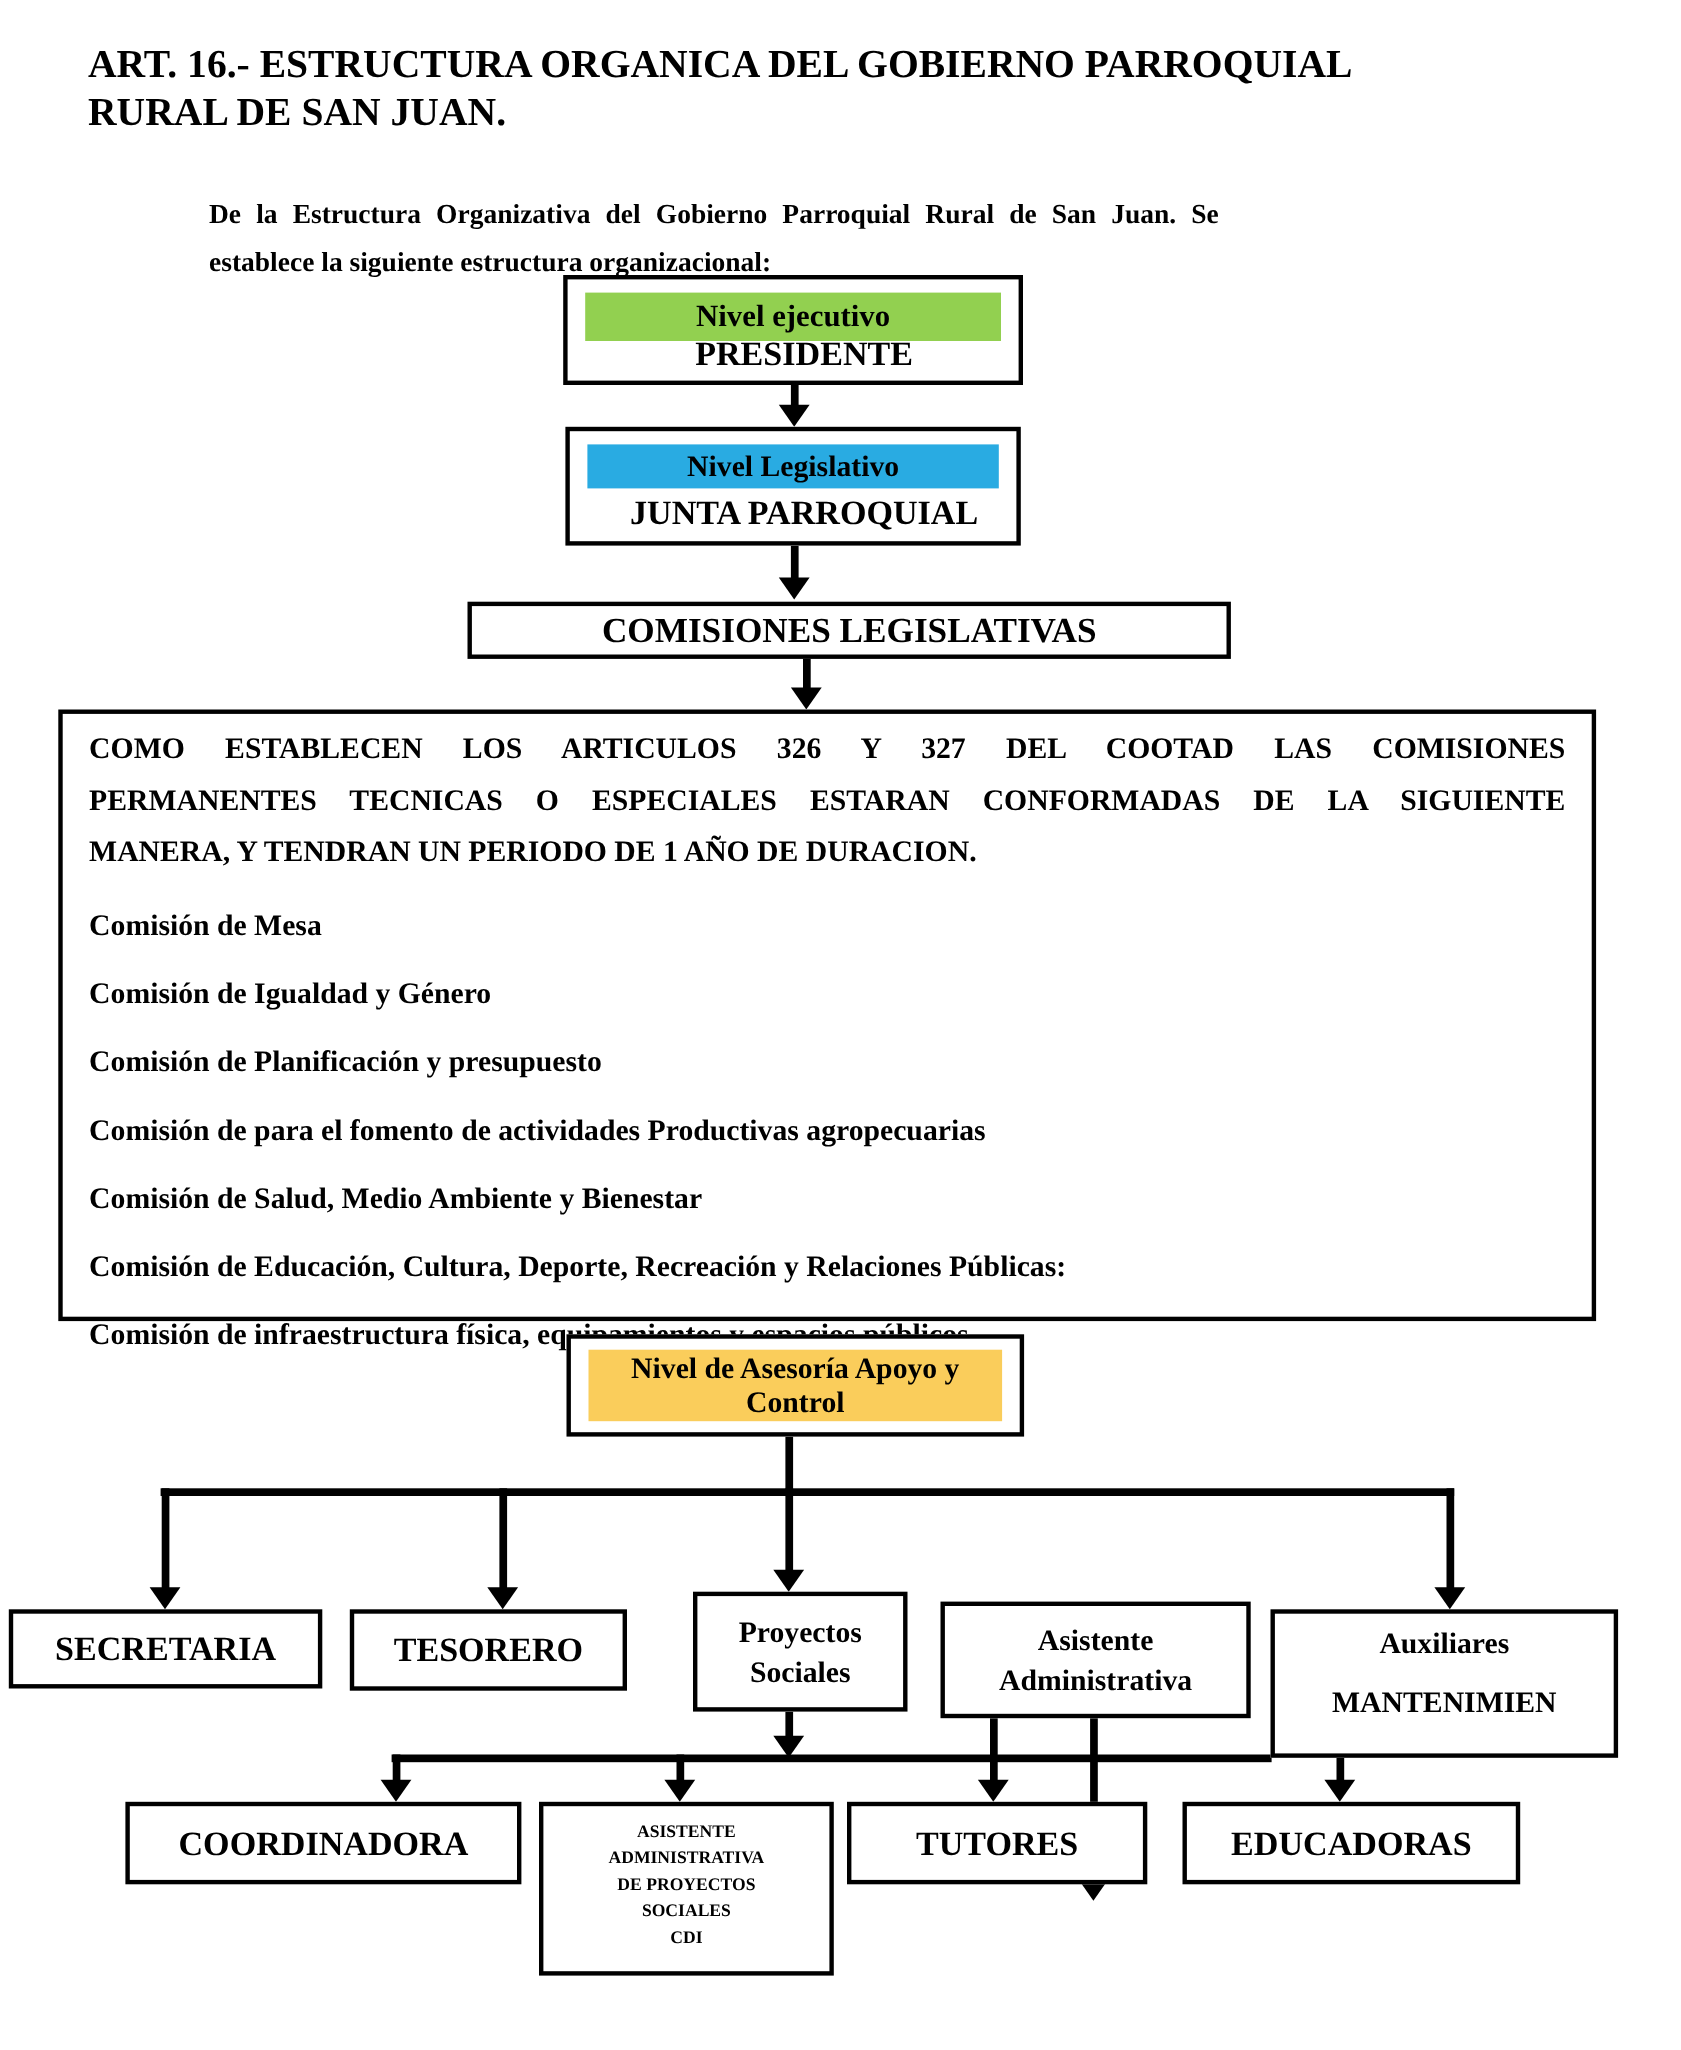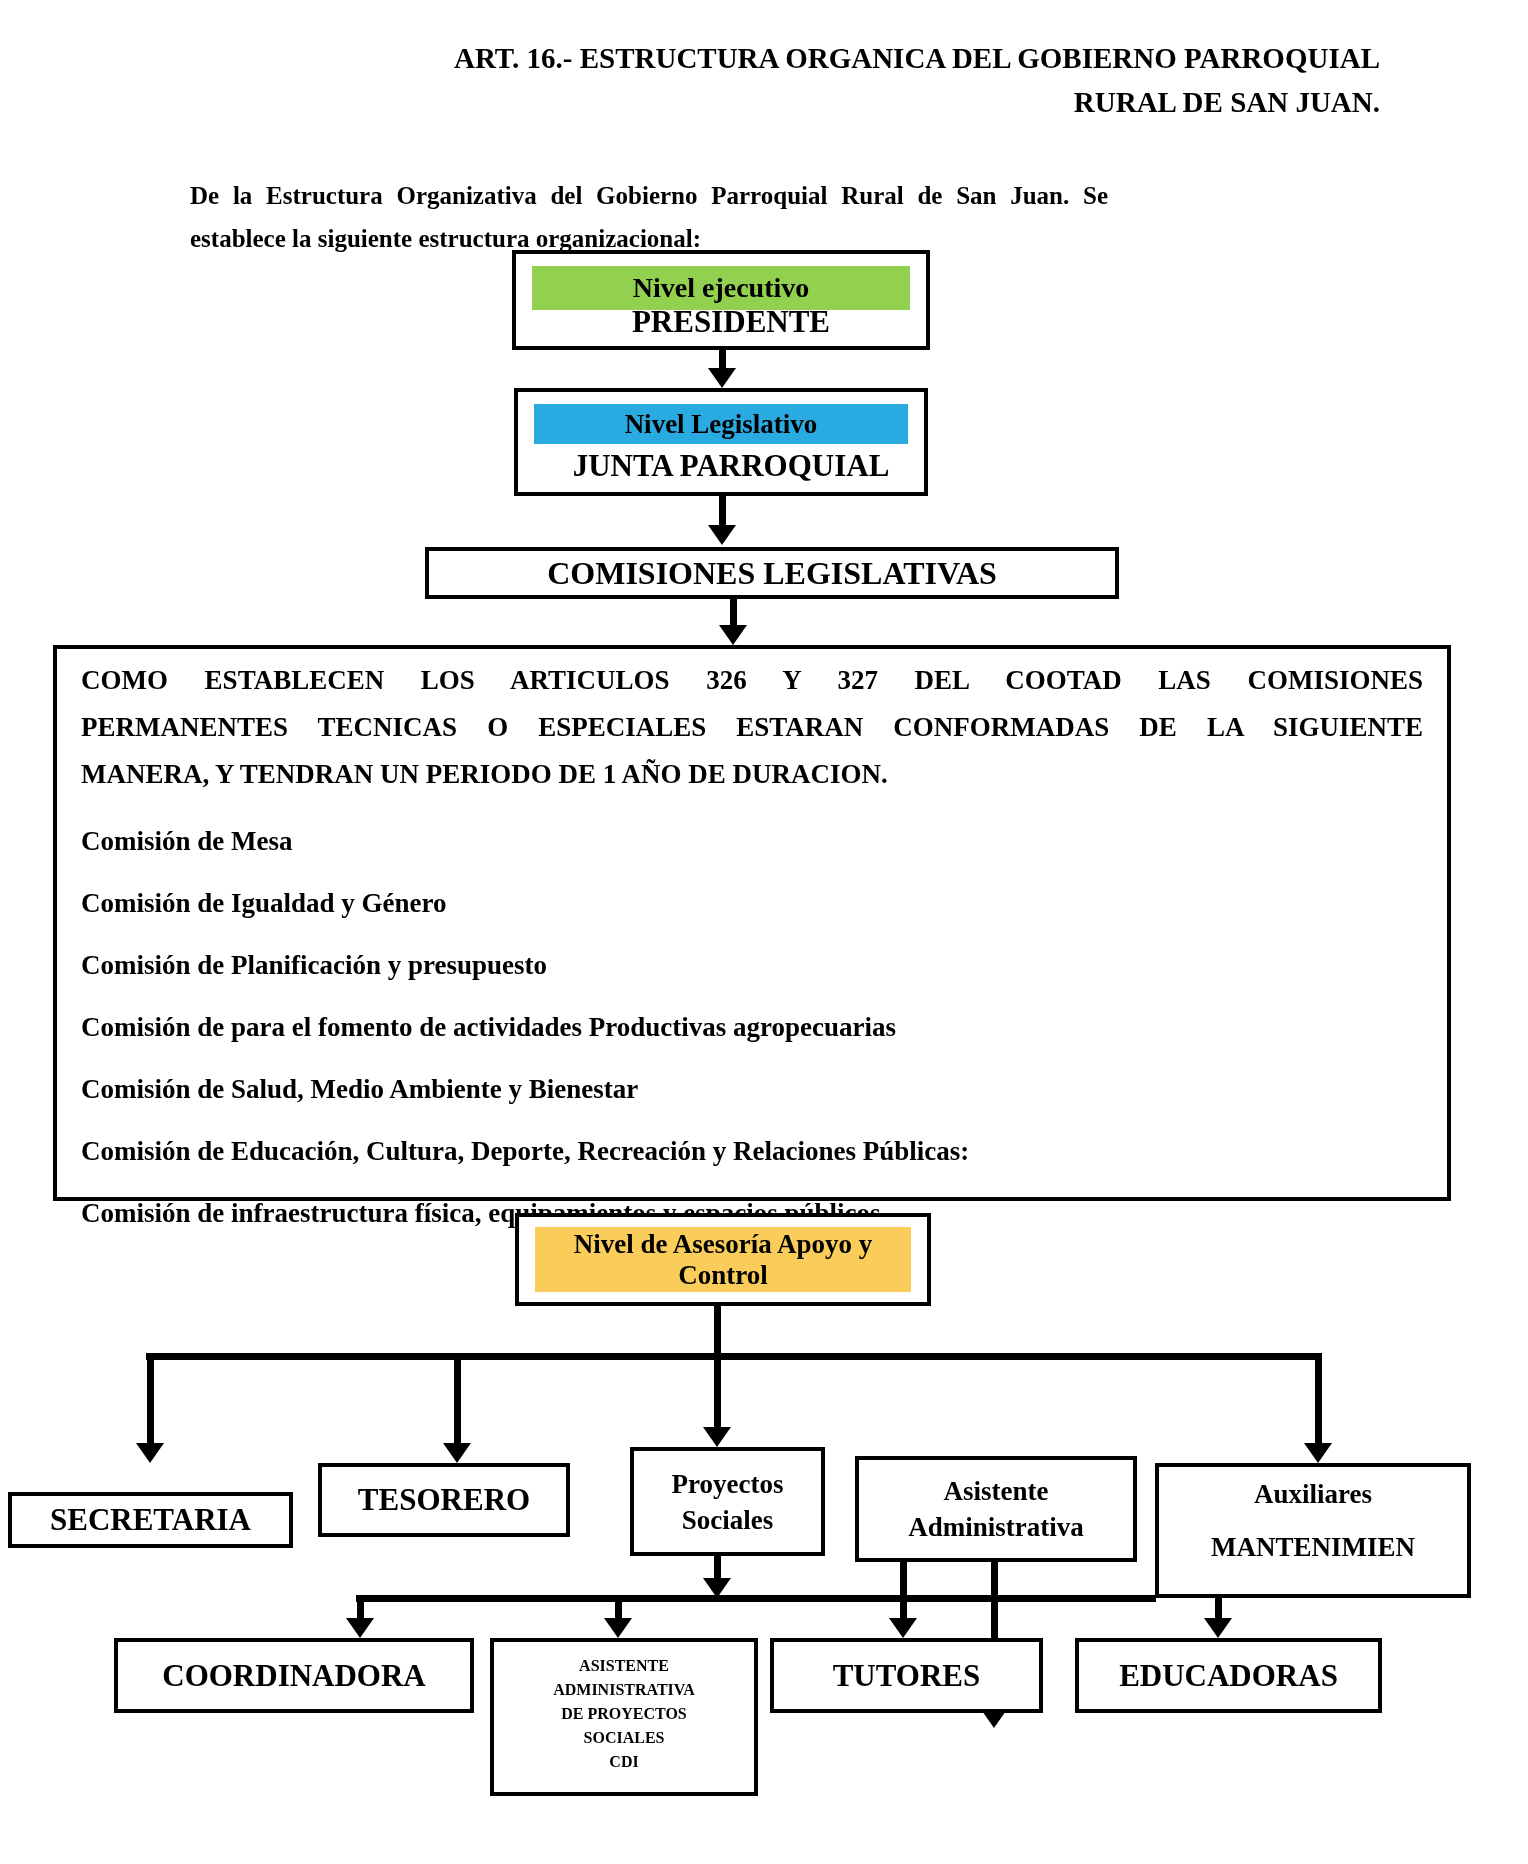--- a/index.html
+++ b/index.html
@@ -4,22 +4,22 @@
 <style>
   html,body{margin:0;padding:0;background:#fff;}
   .page{position:relative;width:1528px;height:1864px;background:#fff;overflow:hidden;
         font-family:"Liberation Serif",serif;color:#000;}
   .box{position:absolute;background:#fff;border:4px solid #000;box-sizing:border-box;z-index:2;}
   .ctr{display:flex;align-items:center;justify-content:center;text-align:center;font-weight:bold;}
   .shaft{position:absolute;width:7px;background:#000;z-index:1;}
   .hline{position:absolute;height:7px;background:#000;z-index:1;}
   .head{position:absolute;width:0;height:0;border-left:14px solid transparent;
         border-right:14px solid transparent;border-top:20px solid #000;z-index:1;}
-  .title{position:absolute;left:80px;top:36px;width:1300px;text-align:right;
-         font-weight:bold;font-size:29px;line-height:44px;}
+  .title{position:absolute;left:80px;top:36px;width:1300px;text-align:left;
+         font-weight:bold;font-size:36px;line-height:44px;}
   .intro{position:absolute;left:190px;top:174px;width:918px;font-size:25px;line-height:43px;font-weight:bold;}
   .jline{text-align:justify;text-align-last:justify;}
   .levelbar{position:absolute;left:16px;right:16px;text-align:center;font-weight:bold;}
   .rolelbl{position:absolute;left:0;right:0;text-align:center;font-weight:bold;padding-left:20px;}
   .bigpara{font-weight:bold;font-size:27px;line-height:47px;}
   .item{font-weight:bold;font-size:27px;margin-bottom:31px;}
 </style>
 </head>
 <body>
 
@@ -88,21 +88,21 @@
 
   <div class="shaft" style="left:454px;top:1353px;height:92px;"></div>
   <div class="head" style="left:443px;top:1443px;"></div>
 
   <div class="shaft" style="left:714px;top:1353px;height:76px;"></div>
   <div class="head" style="left:703px;top:1427px;"></div>
 
   <div class="shaft" style="left:1315px;top:1353px;height:92px;"></div>
   <div class="head" style="left:1304px;top:1443px;"></div>
 
-  <div class="box ctr" style="left:8px;top:1463px;width:285px;height:56px;font-size:31px;margin-top:29px;">SECRETARIA</div>
+  <div class="box ctr" style="left:8px;top:1463px;width:285px;height:72px;font-size:31px;">SECRETARIA</div>
 
   <div class="box ctr" style="left:318px;top:1463px;width:252px;height:74px;font-size:31px;">TESORERO</div>
 
   <div class="box ctr" style="left:630px;top:1447px;width:195px;height:109px;font-size:27px;flex-direction:column;line-height:36px;">
     <div>Proyectos</div>
     <div>Sociales</div>
   </div>
 
   <div class="box ctr" style="left:855px;top:1456px;width:282px;height:106px;font-size:27px;flex-direction:column;line-height:36px;">
     <div>Asistente</div>

